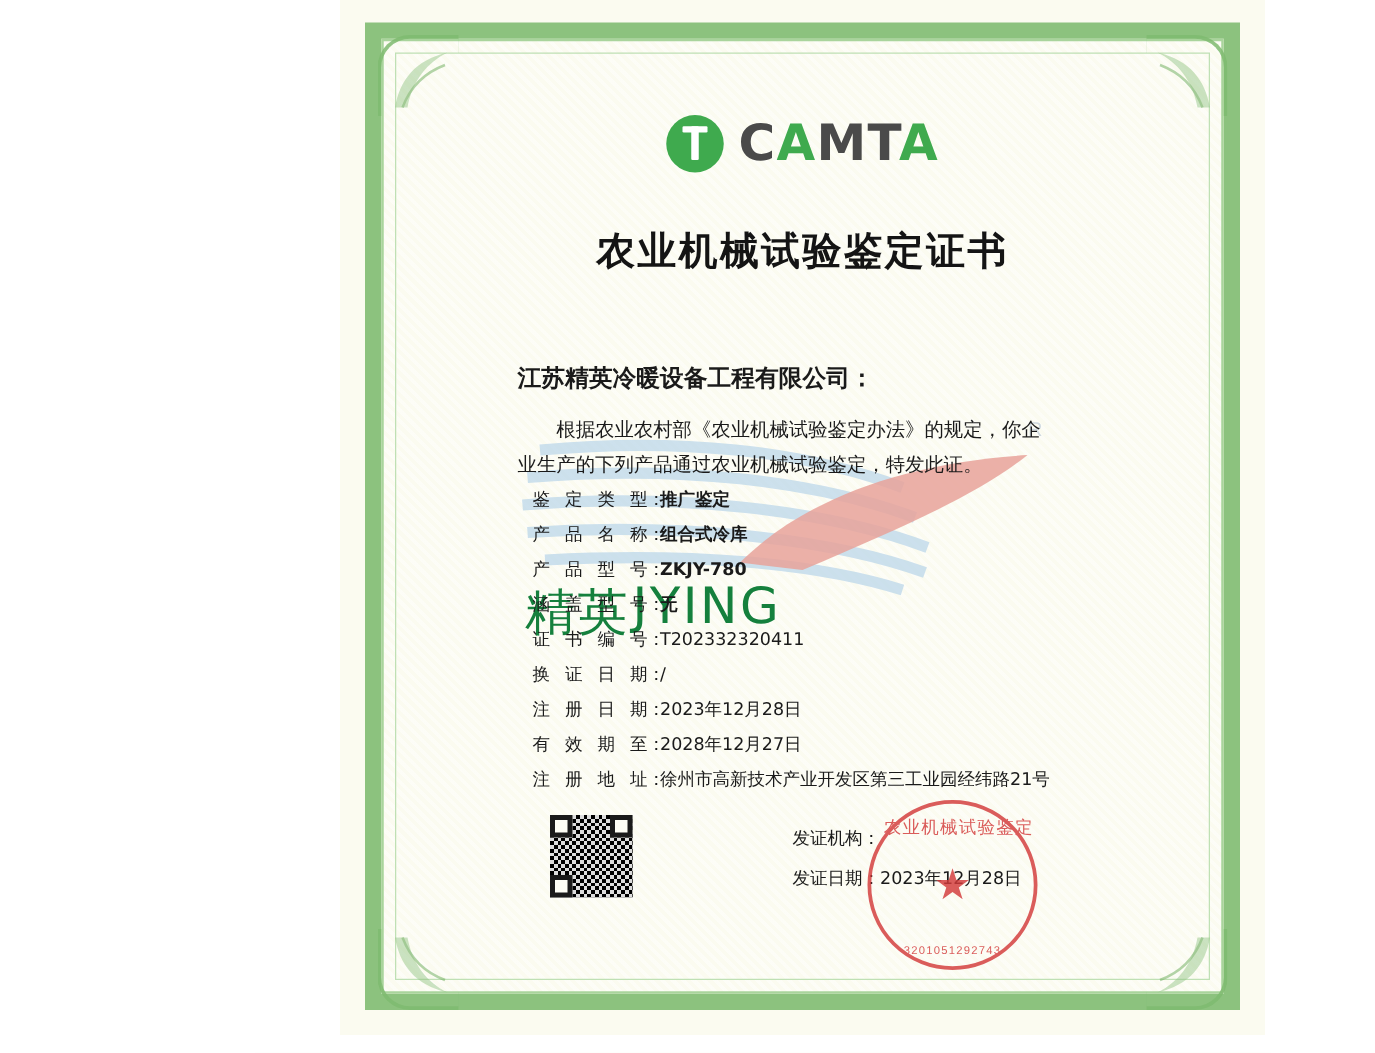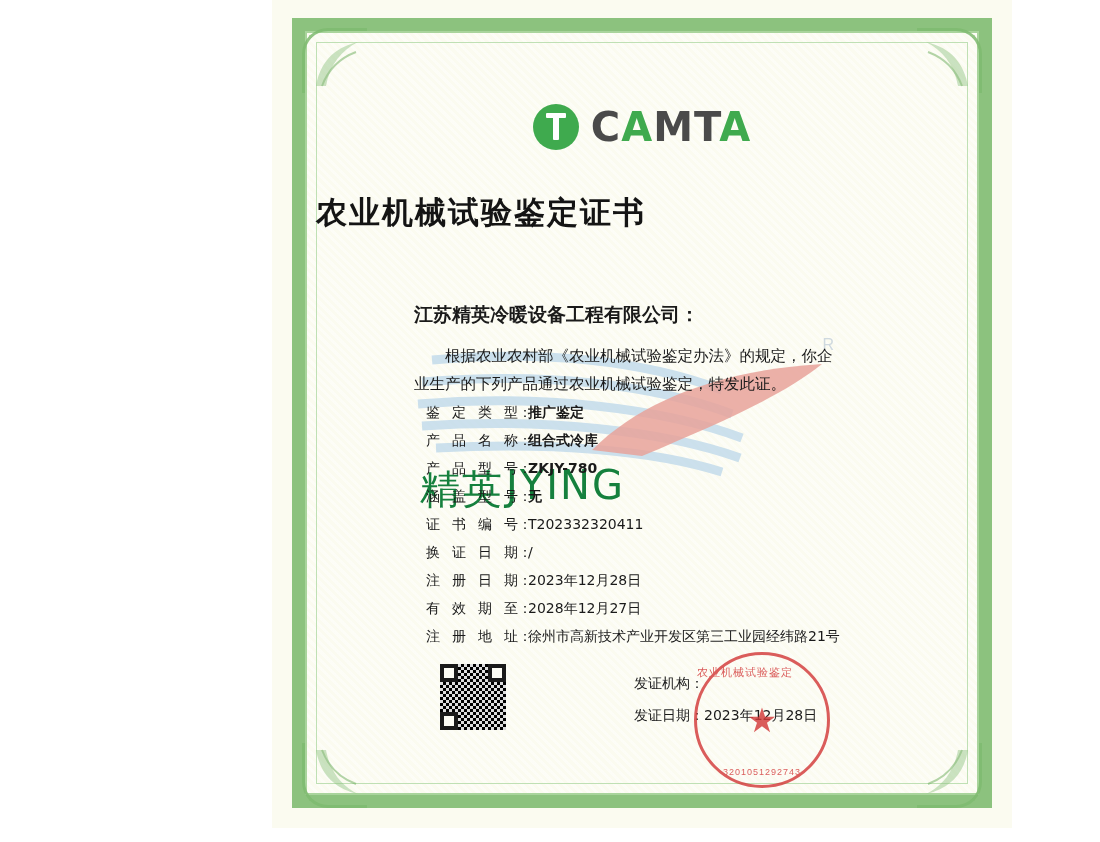--- a/index.html
+++ b/index.html
@@ -143,21 +143,21 @@
     right: 78px;
     top: 6px;
     font-size: 16px;
     color: #cfd9df;
   }
 
   
   .content {
     position: absolute;
     left: 44px;
-    top: 52px;
+    top: 40px;
     width: 652px;
     height: 629px;
   }
   .logo-row {
     position: absolute;
     left: 0;
     top: 52px;
     width: 652px;
     text-align: center;
     height: 54px;
@@ -197,21 +197,21 @@
     color: #4a4a4a;
     font-family: "DejaVu Sans", sans-serif;
   }
   .logo-text .accent { color: #3faa4e; }
 
   .cert-title {
     position: absolute;
     left: 0;
     top: 140px;
     width: 652px;
-    text-align: left;
+    text-align: center;
     font-size: 31px;
     font-weight: bold;
     letter-spacing: 2px;
     color: #141414;
     font-family: "DejaVu Sans", sans-serif;
   }
 
   .company {
     position: absolute;
     left: 98px;
@@ -313,22 +313,22 @@
     transform: translate(-50%, -50%);
     font-size: 34px;
     line-height: 1;
     color: #d33a3a;
   }
   .seal-top-text {
     position: absolute;
     left: 0;
     top: 10px;
     width: 130px;
-    text-align: left;
-    font-size: 11px;
+    text-align: right;
+    font-size: 14px;
     letter-spacing: 1px;
     font-family: Liberation Serif, serif;
   }
   .seal-bottom-text {
     position: absolute;
     left: 0;
     bottom: 8px;
     width: 130px;
     text-align: center;
     font-size: 9px;

